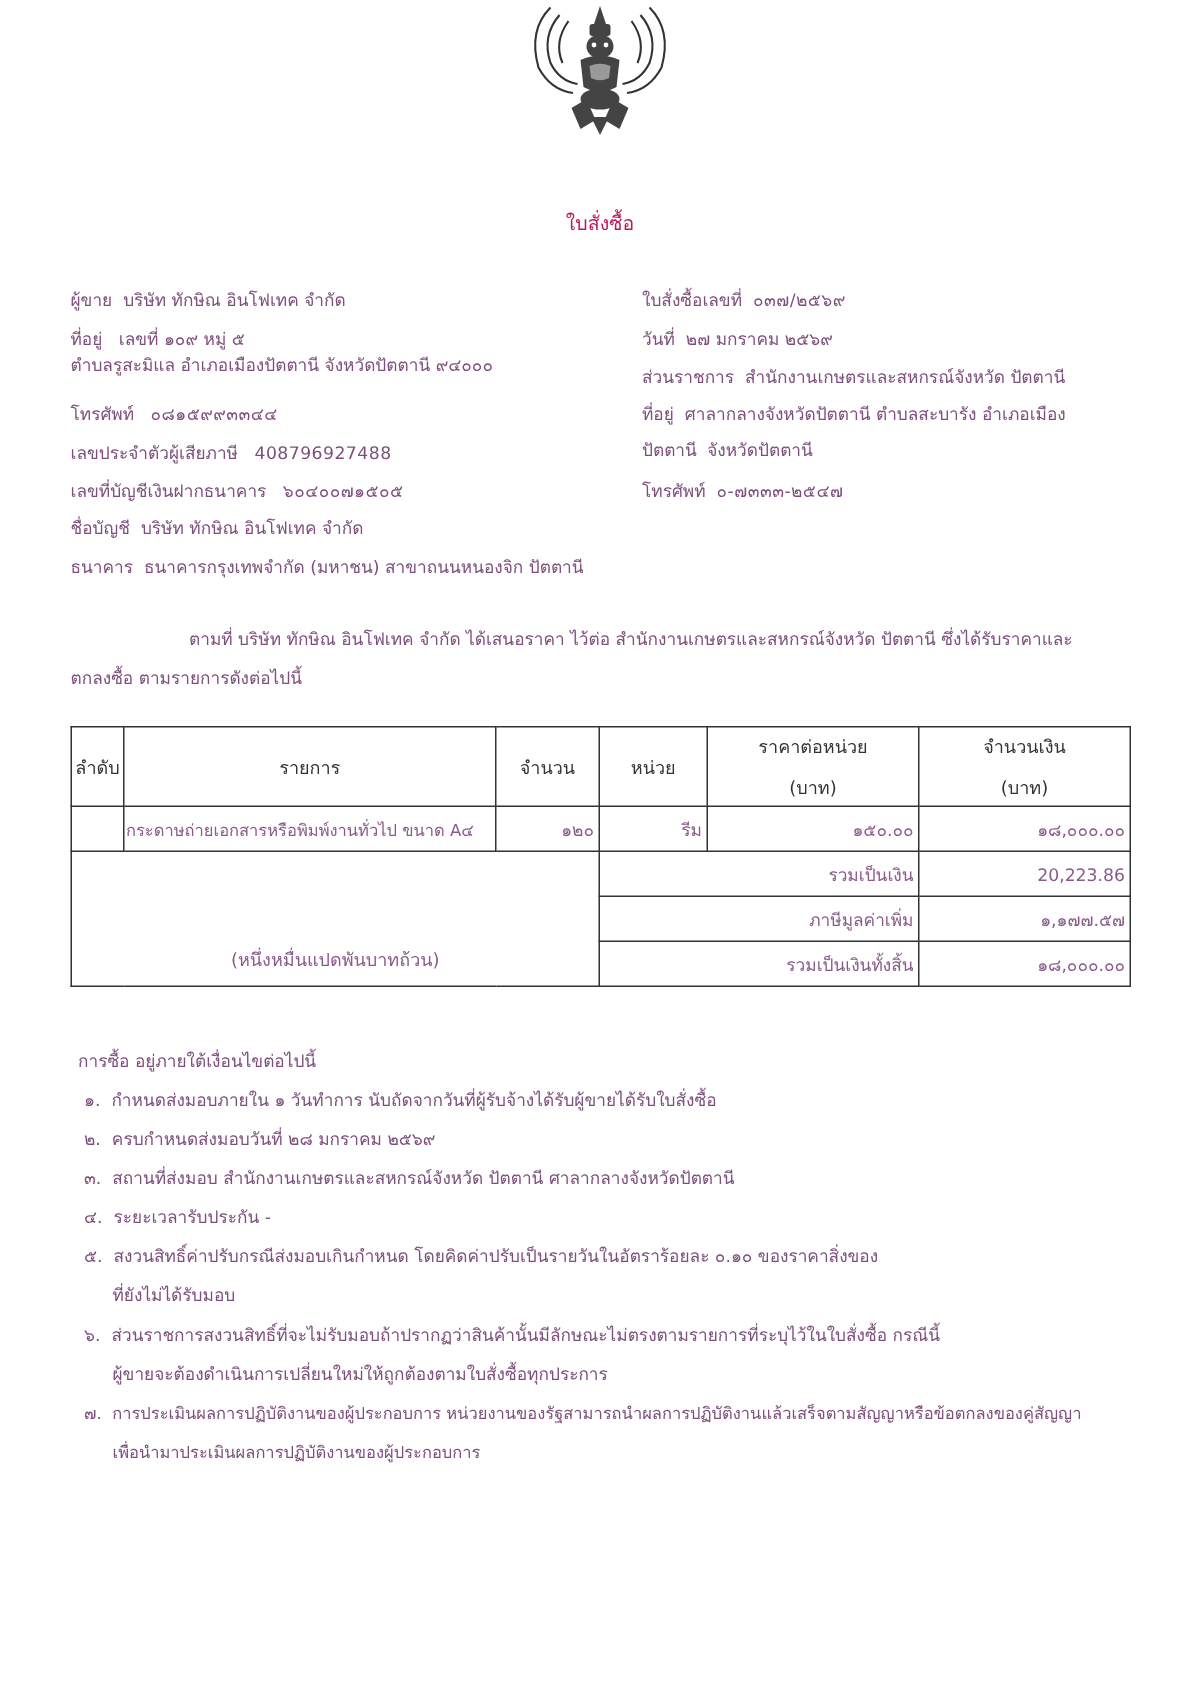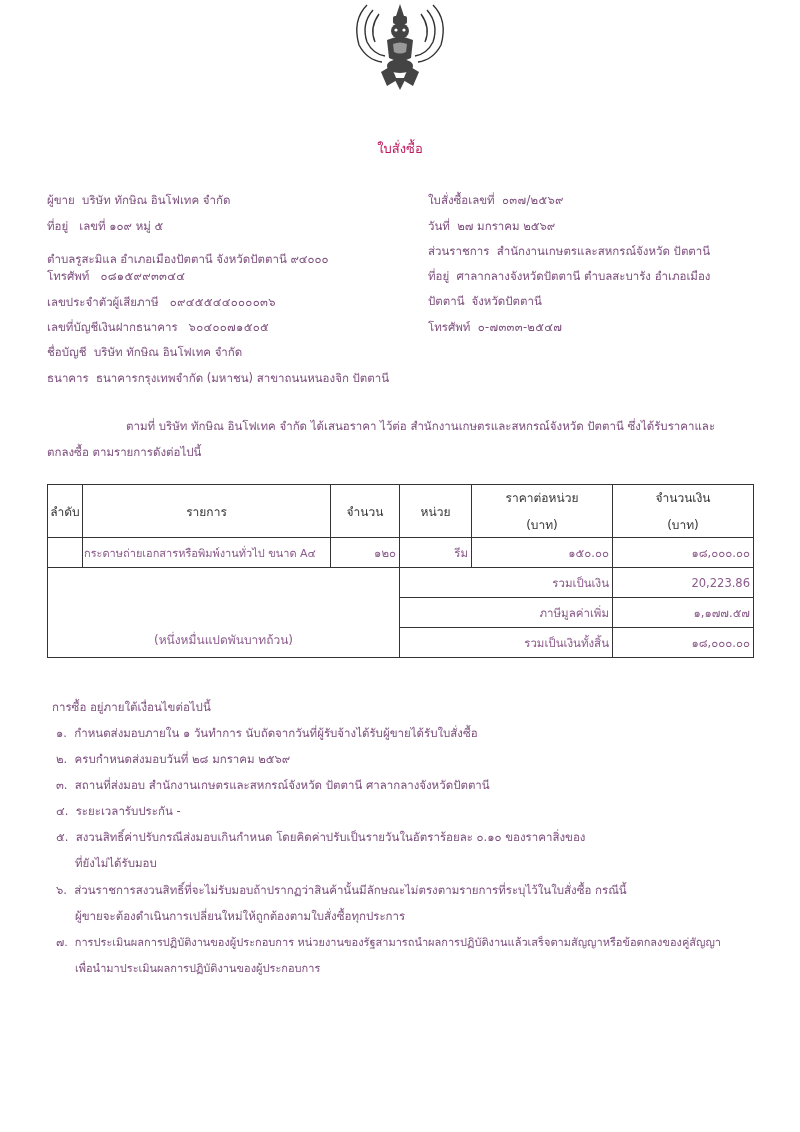--- a/index.html
+++ b/index.html
@@ -49,26 +49,26 @@
 </svg>
 
 <div class="abs title">ใบสั่งซื้อ</div>
 
 <div class="abs line" style="left:47px; top:193px;">
   <span>ผู้ขาย</span>&nbsp;&nbsp;<span>บริษัท ทักษิณ อินโฟเทค จำกัด</span>
 </div>
 <div class="abs line" style="left:47px; top:219px;">
   <span>ที่อยู่</span>&nbsp;&nbsp;&nbsp;<span>เลขที่ ๑๐๙ หมู่ ๕</span>
 </div>
-<div class="abs line" style="left:47px; top:252px;">ตำบลรูสะมิแล อำเภอเมืองปัตตานี จังหวัดปัตตานี ๙๔๐๐๐</div>
+<div class="abs line" style="left:47px; top:236px;">ตำบลรูสะมิแล อำเภอเมืองปัตตานี จังหวัดปัตตานี ๙๔๐๐๐</div>
 <div class="abs line" style="left:47px; top:269px;">
   <span>โทรศัพท์</span>&nbsp;&nbsp;&nbsp;<span class="num">๐๘๑๕๙๙๓๓๔๔</span>
 </div>
 <div class="abs line" style="left:47px; top:295px;">
-  <span>เลขประจำตัวผู้เสียภาษี</span>&nbsp;&nbsp;&nbsp;<span class="num">๐๙๔๕๕๔๔๐๐๐๐๓๖</span>
+  <span>เลขประจำตัวผู้เสียภาษี</span>&nbsp;&nbsp;&nbsp;<span class="num">408796927488</span>
 </div>
 <div class="abs line" style="left:47px; top:320px;">
   <span>เลขที่บัญชีเงินฝากธนาคาร</span>&nbsp;&nbsp;&nbsp;<span class="num">๖๐๔๐๐๗๑๕๐๕</span>
 </div>
 <div class="abs line" style="left:47px; top:345px;">
   <span>ชื่อบัญชี</span>&nbsp;&nbsp;<span>บริษัท ทักษิณ อินโฟเทค จำกัด</span>
 </div>
 <div class="abs line" style="left:47px; top:371px;">
   <span>ธนาคาร</span>&nbsp;&nbsp;<span>ธนาคารกรุงเทพจำกัด (มหาชน) สาขาถนนหนองจิก ปัตตานี</span>
 </div>

